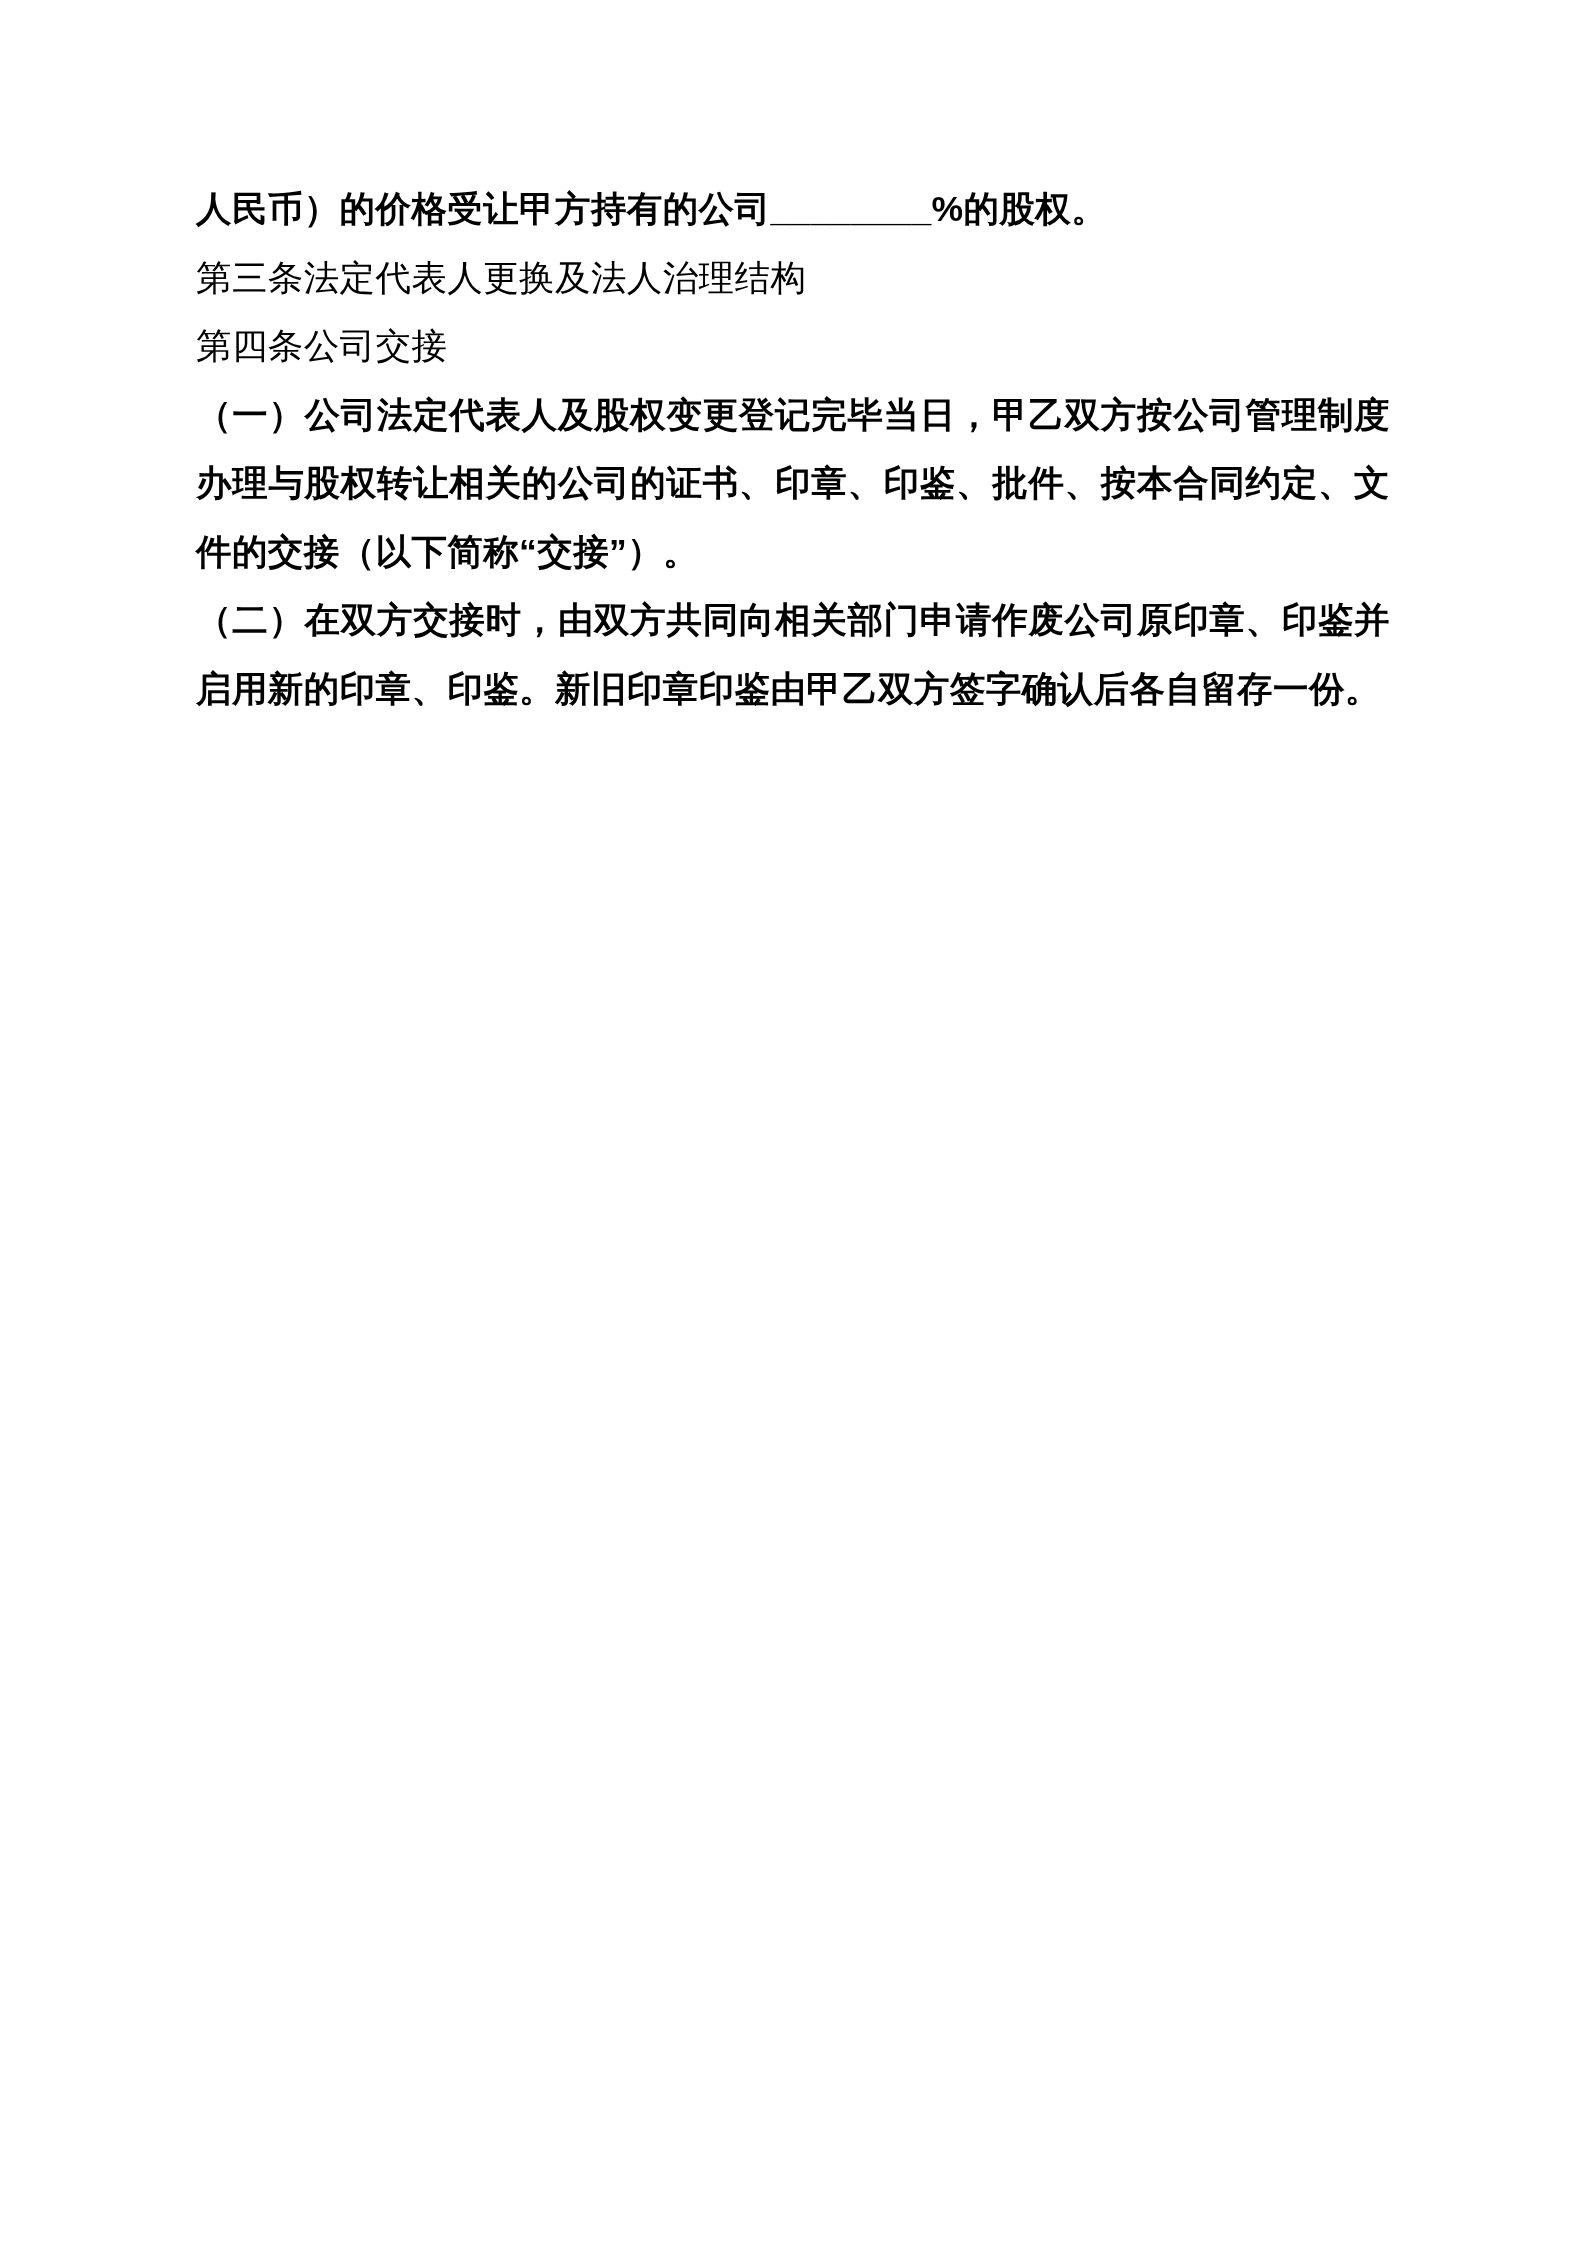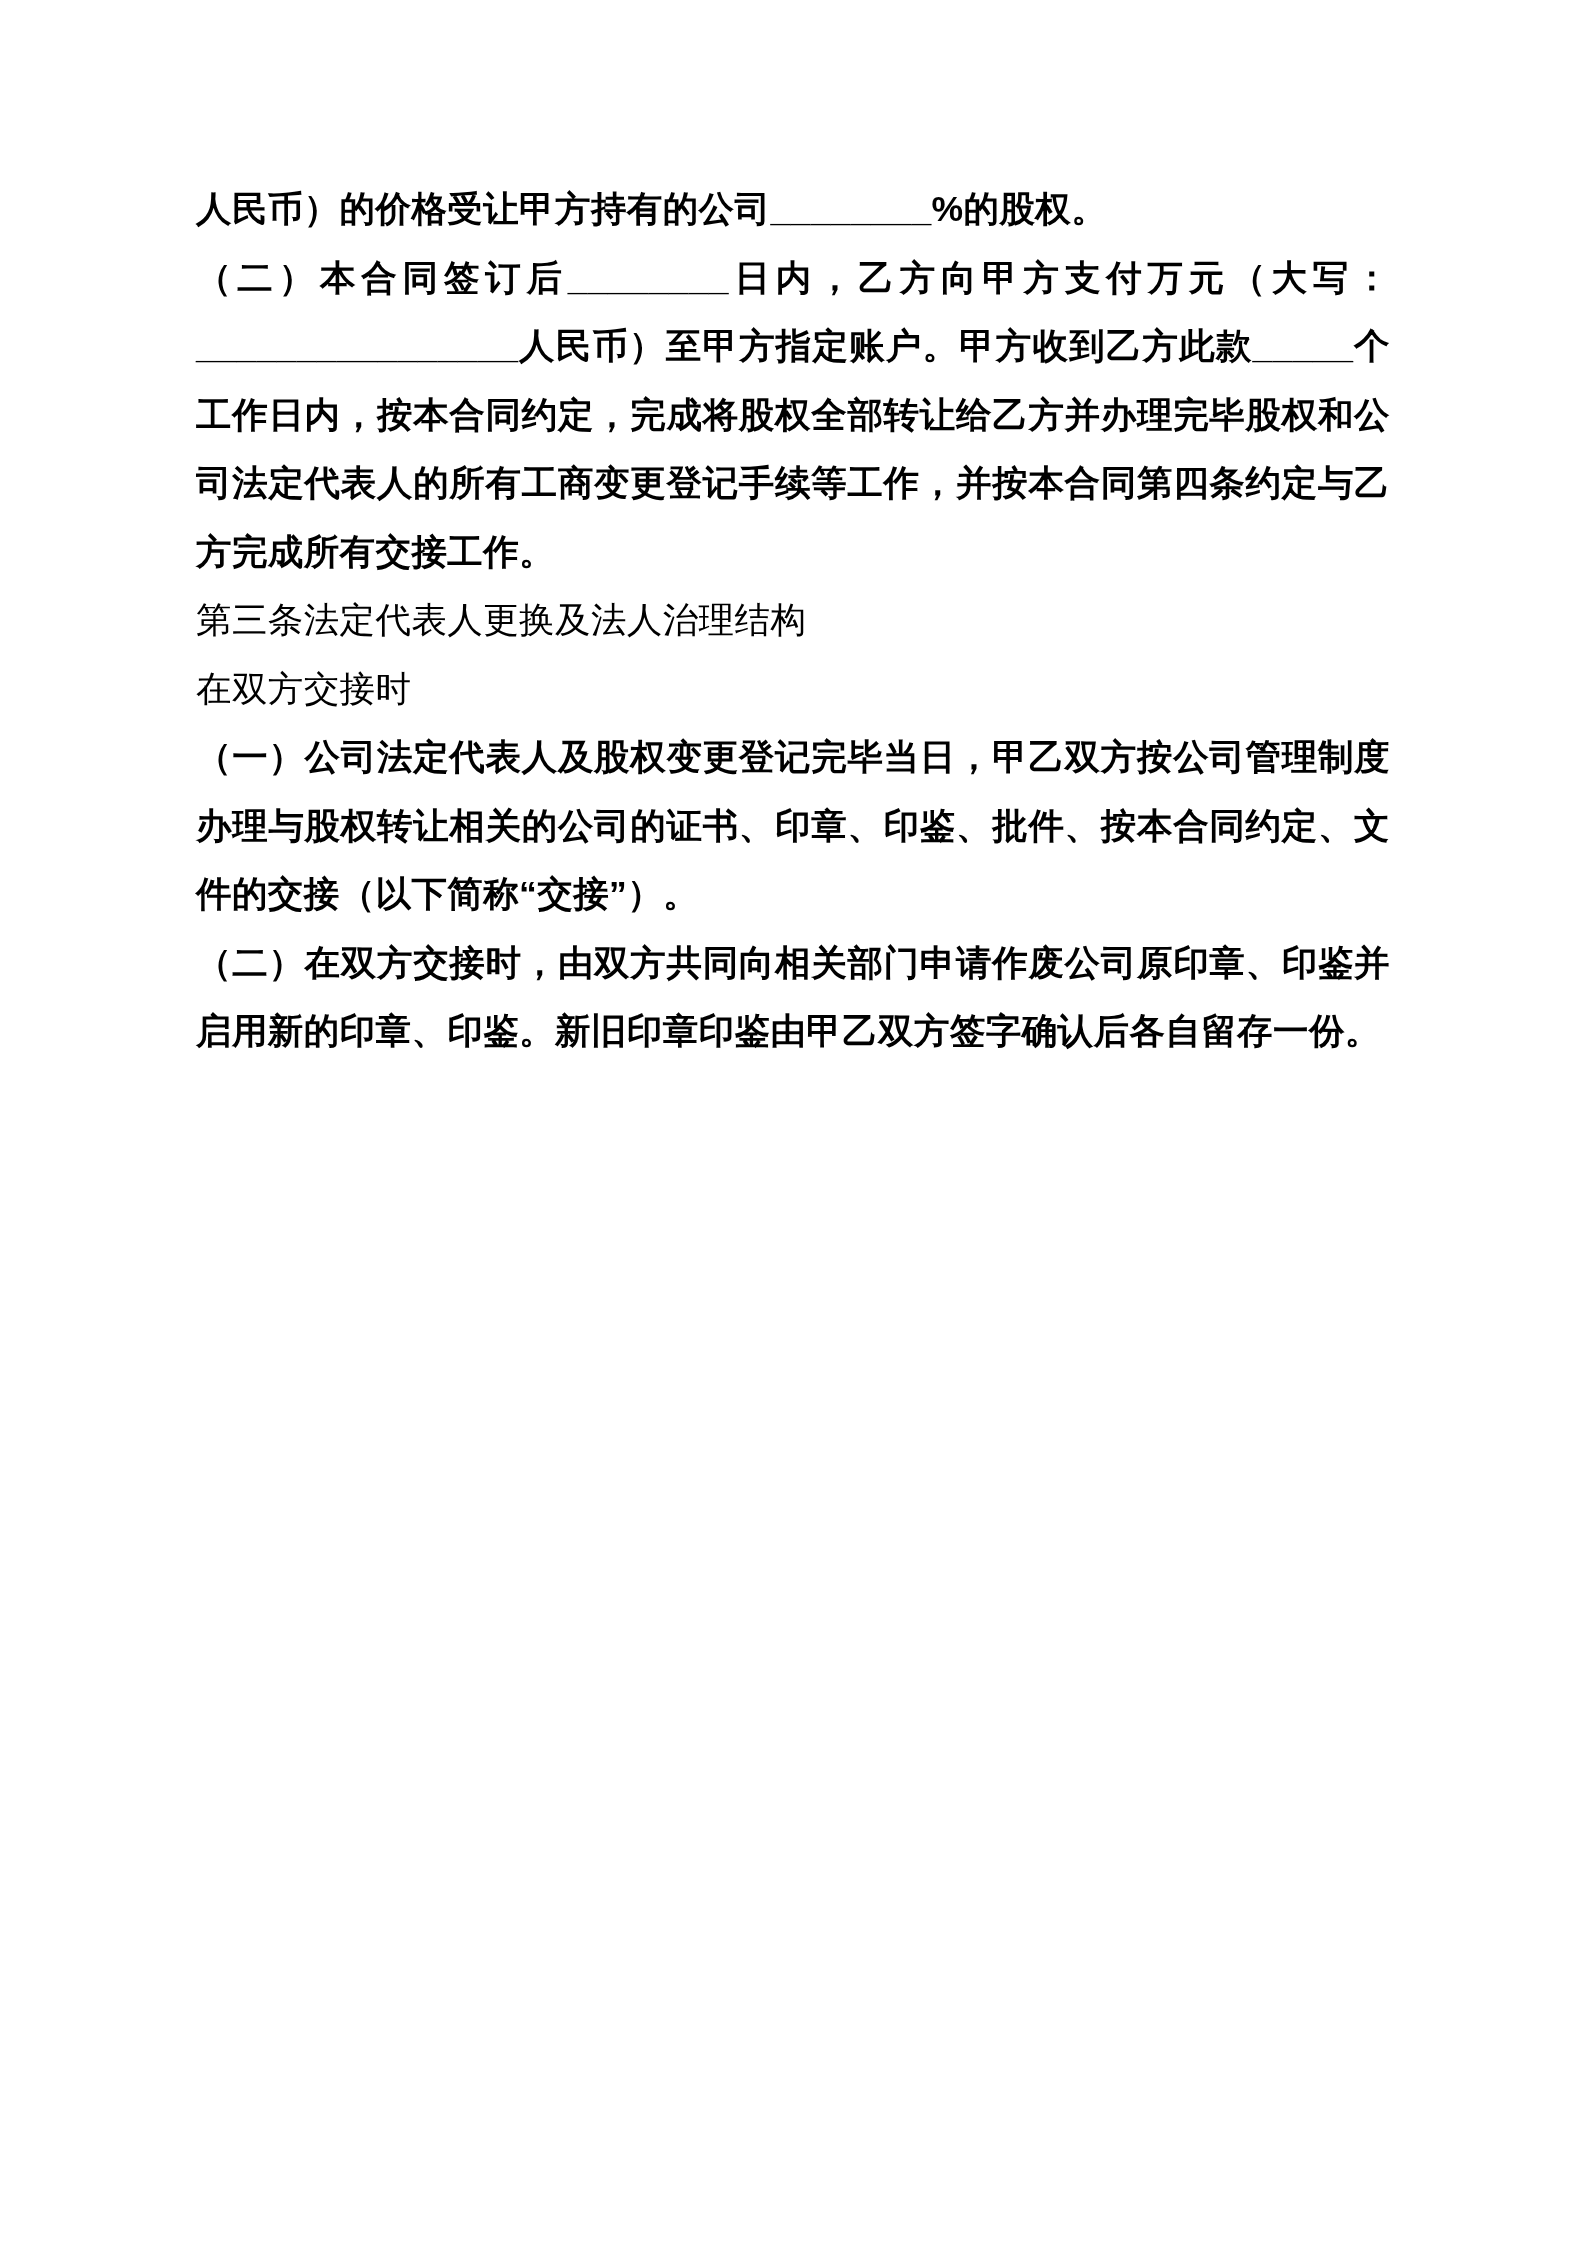--- a/index.html
+++ b/index.html
@@ -41,19 +41,18 @@
   .heading {
     font-weight: 400;
   }
 </style>
 </head>
 <body>
 
 <div class="page">
   <div class="doc-body">
     <p class="para">人民币）的价格受让甲方持有的公司________%的股权。</p>
-    <p class="para">（二）本合同签订后________日内，乙方向甲方支付万元（大写：________________人民币）至甲方指定账户。甲方收到乙方此款_____个工作日内，按本合同约定，完成将股权全部转让给乙方并办理完毕股权和公司法定代表人的所有工商变更登记手续等工作，并按本合同第四条约定与乙方完成所有交接工作。</p>
     <p class="para heading">第三条法定代表人更换及法人治理结构</p>
-    <p class="para heading">在双方交接时</p>
+    <p class="para heading">第四条公司交接</p>
     <p class="para">（一）公司法定代表人及股权变更登记完毕当日，甲乙双方按公司管理制度办理与股权转让相关的公司的证书、印章、印鉴、批件、按本合同约定、文件的交接（以下简称“交接”）。</p>
     <p class="para">（二）在双方交接时，由双方共同向相关部门申请作废公司原印章、印鉴并启用新的印章、印鉴。新旧印章印鉴由甲乙双方签字确认后各自留存一份。</p>
   </div>
 </div>
 
 </body></html>

